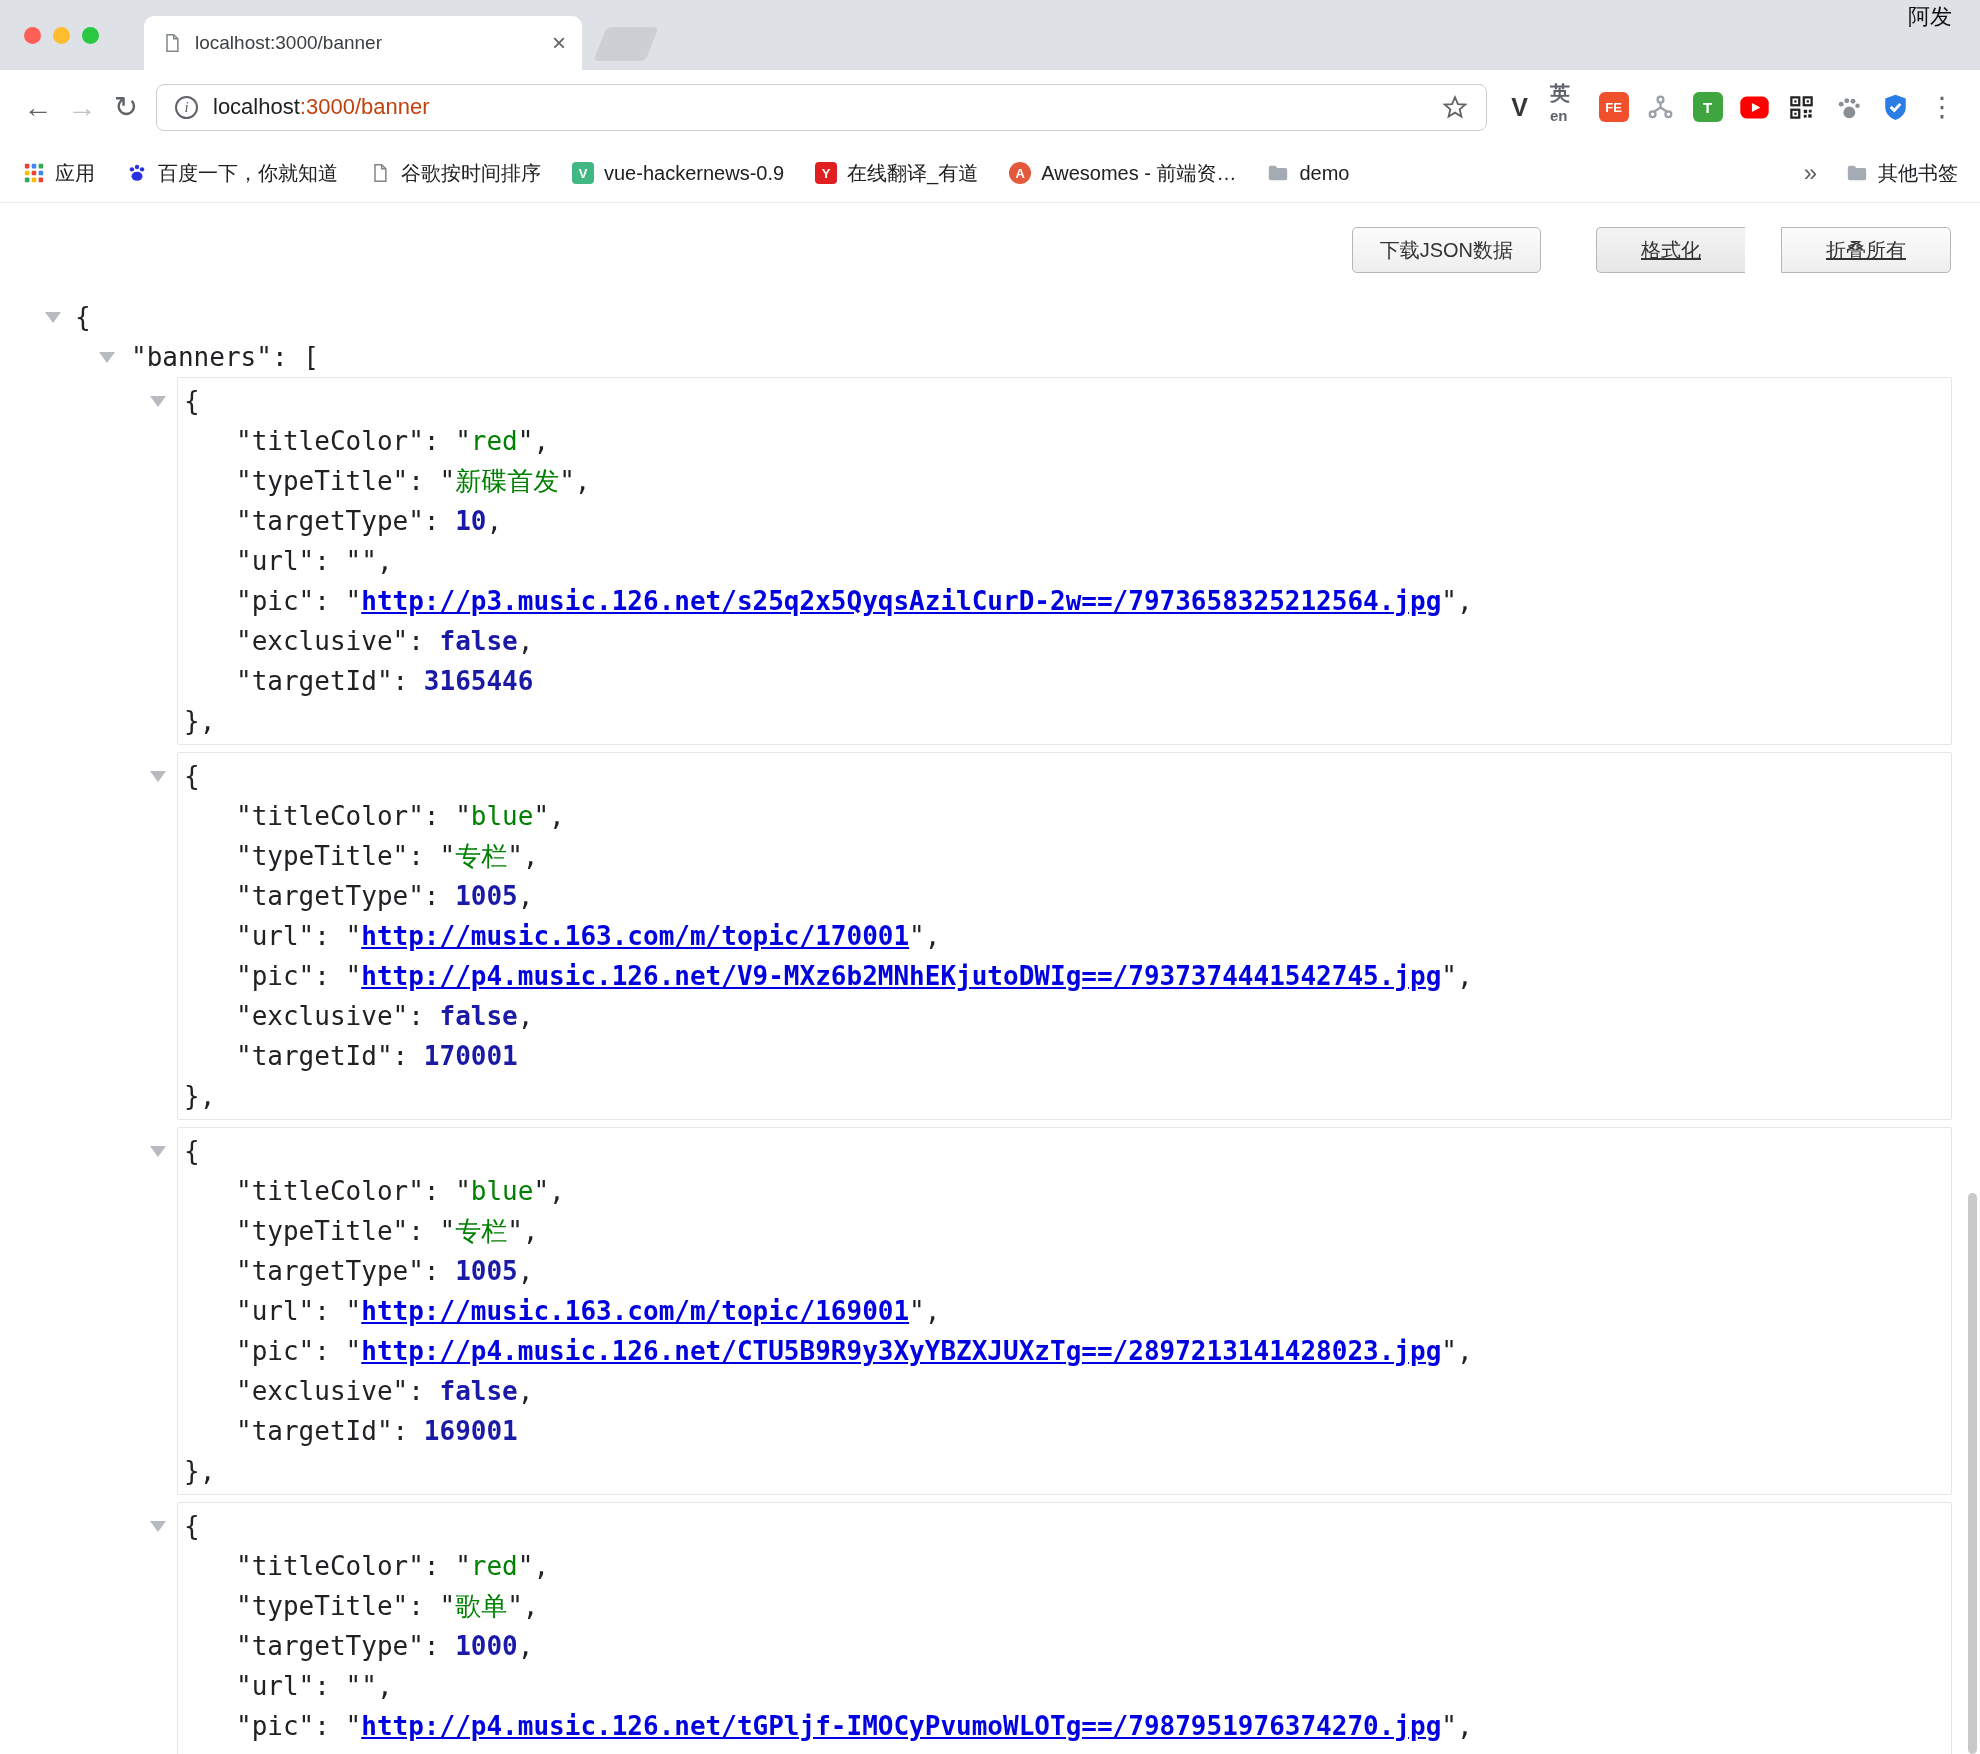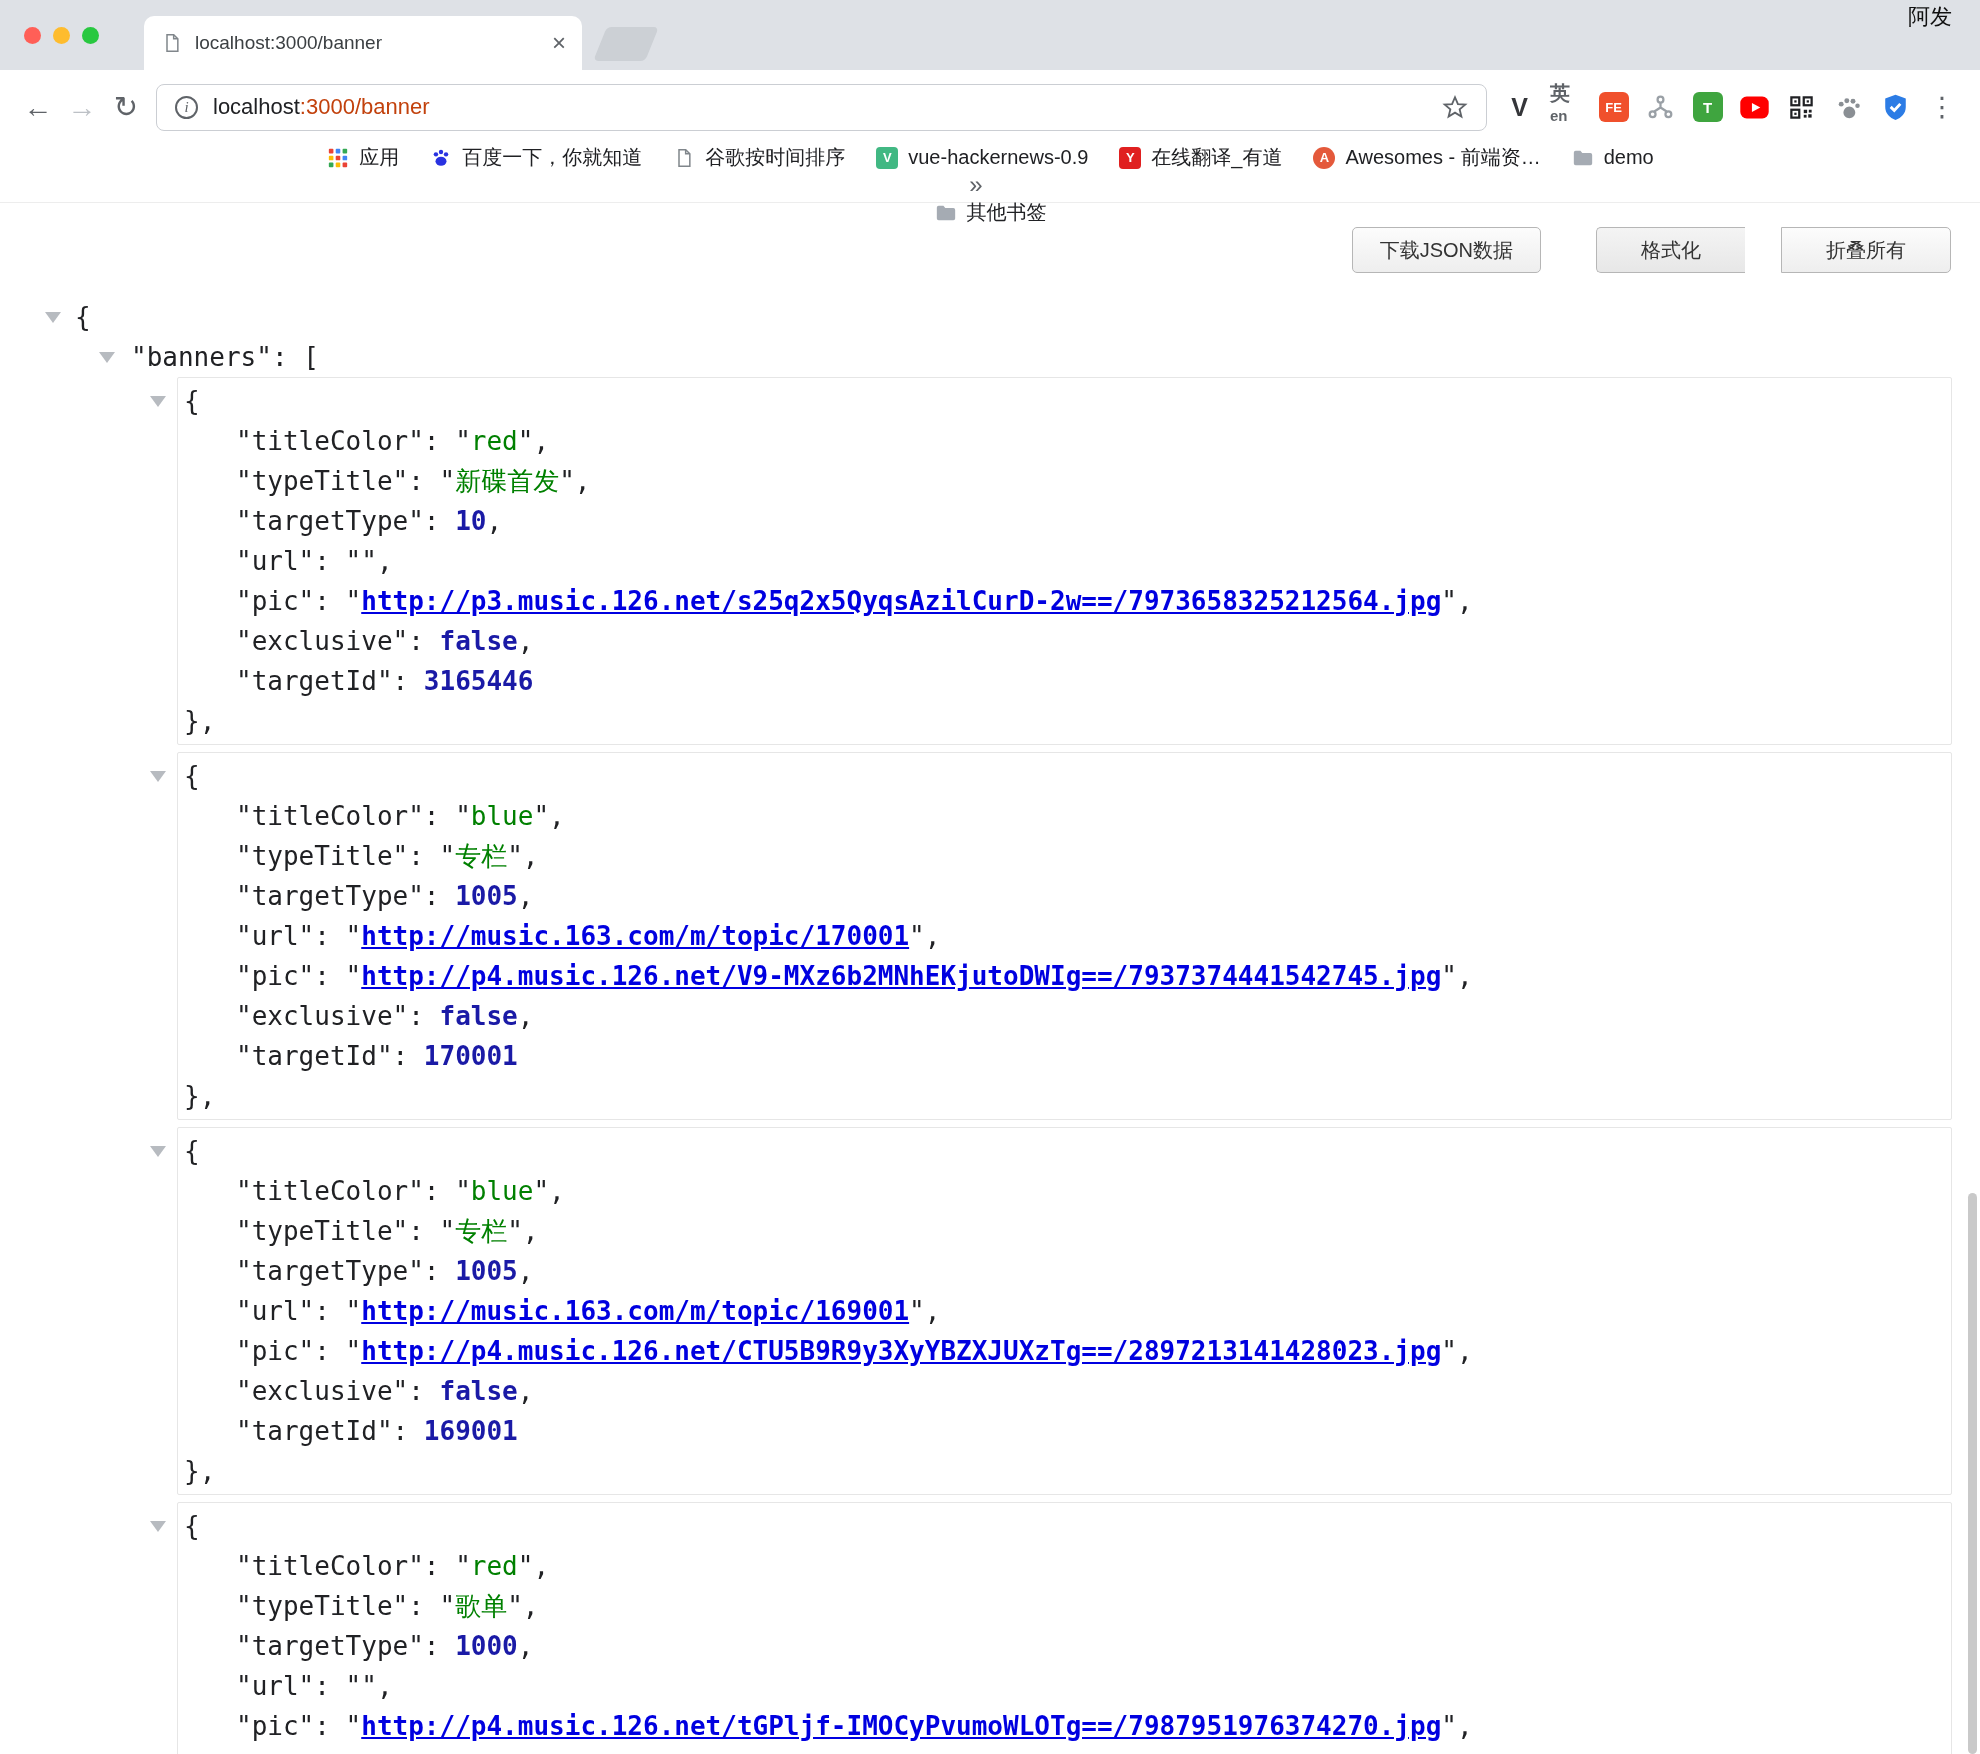--- a/index.html
+++ b/index.html
@@ -36,37 +36,37 @@
   .url .path { color:#c2410c; }
   .star { margin-left:auto; flex:none; display:flex; }
   .ext-row { display:flex; align-items:center; gap:14px; flex:none; }
   .ext { width:33px; height:33px; display:flex; align-items:center; justify-content:center; flex:none; }
   .ext-box { width:30px; height:30px; border-radius:6px; color:#fff; font-weight:bold; font-size:15px;
              display:flex; align-items:center; justify-content:center; }
   .menu-dots { font-size:27px; color:#5f6368; margin-left:8px; }
 
   
   .bookmarks { height:59px; background:#fff; display:flex; align-items:center; padding:0 22px;
-               border-bottom:1px solid #ededed;flex-direction:column; }
+               border-bottom:1px solid #ededed; }
   .bm-items { display:flex; align-items:center; gap:30px; }
   .bm-item { display:flex; align-items:center; gap:9px; font-size:20px; color:#202124; white-space:nowrap; }
   .bm-icon { width:24px; height:24px; display:flex; align-items:center; justify-content:center; flex:none; }
   .icon-box { width:22px; height:22px; border-radius:4px; color:#fff; font-size:13px; font-weight:bold;
               display:flex; align-items:center; justify-content:center; }
   .bm-chevron { font-size:24px; color:#5f6368; margin-right:28px; }
   .spacer { flex:1; }
 
   
   .content { position:relative; }
   .actions { display:flex; justify-content:flex-end; align-items:center; padding:24px 29px 0 0; gap:19px; }
   .btn { height:46px; padding:0 27px; font-size:20px; color:#333; font-family:inherit;
          background:linear-gradient(#fcfcfc,#eeeeee); border:1px solid #b6b6b6; border-radius:5px;
          display:flex; align-items:center; cursor:pointer;margin-left:36px; }
   .btn-group { display:flex; }
-  .btn-group .btn { padding:0 44px; }
+  .btn-group .btn { padding:0 44px;text-decoration:underline; }
   .btn-group .btn:first-child { border-radius:5px 0 0 5px; border-right:none; background:linear-gradient(#f4f4f4,#e7e7e7); }
   .btn-group .btn:last-child { border-radius:0 5px 5px 0; }
 
   
   .json { margin-top:24px; font-family:"DejaVu Sans Mono","Liberation Mono",monospace;
           font-size:26px; color:#202124; }
   .j-line { height:40px; line-height:40px; position:relative; white-space:pre; overflow:visible; }
   .tri { position:absolute; top:15px; width:0; height:0;
          border-left:8px solid transparent; border-right:8px solid transparent; border-top:11px solid #b7bbc0; }
   .root-line { padding-left:75px; } .root-line > .tri { left:45px; }

